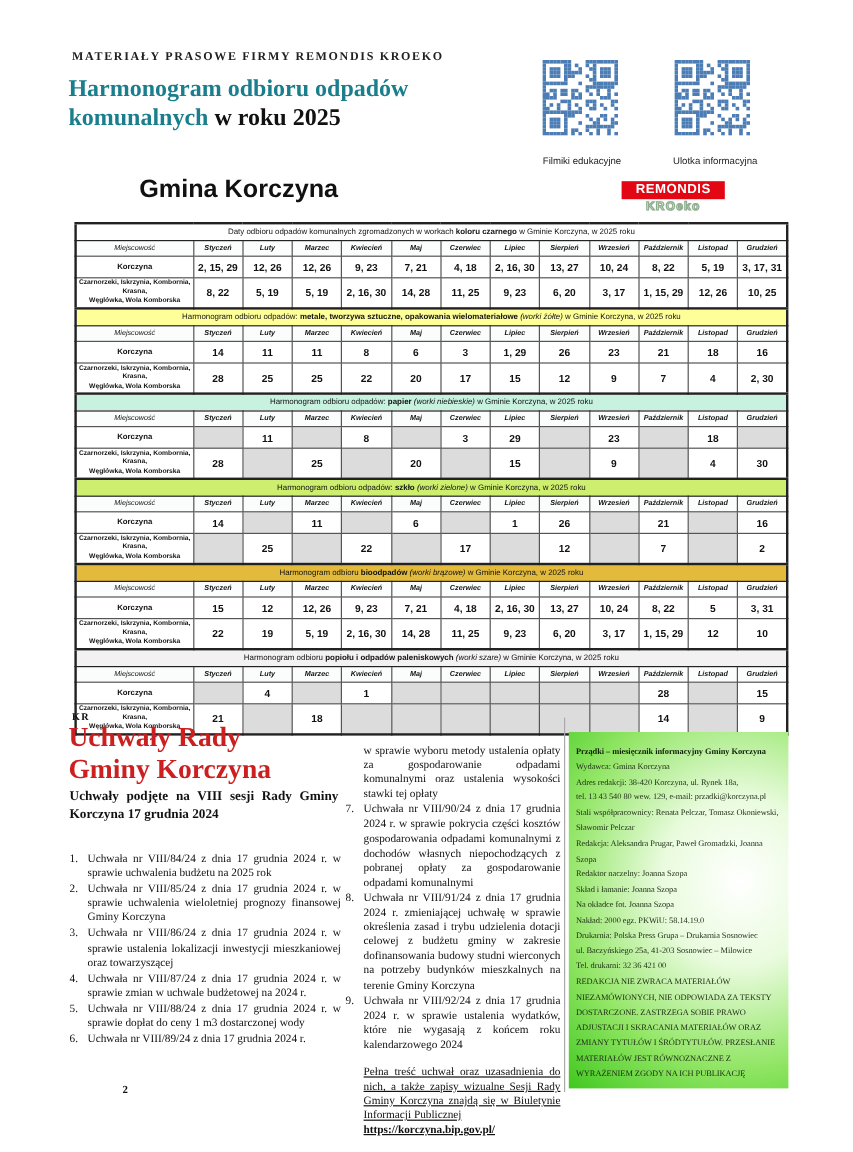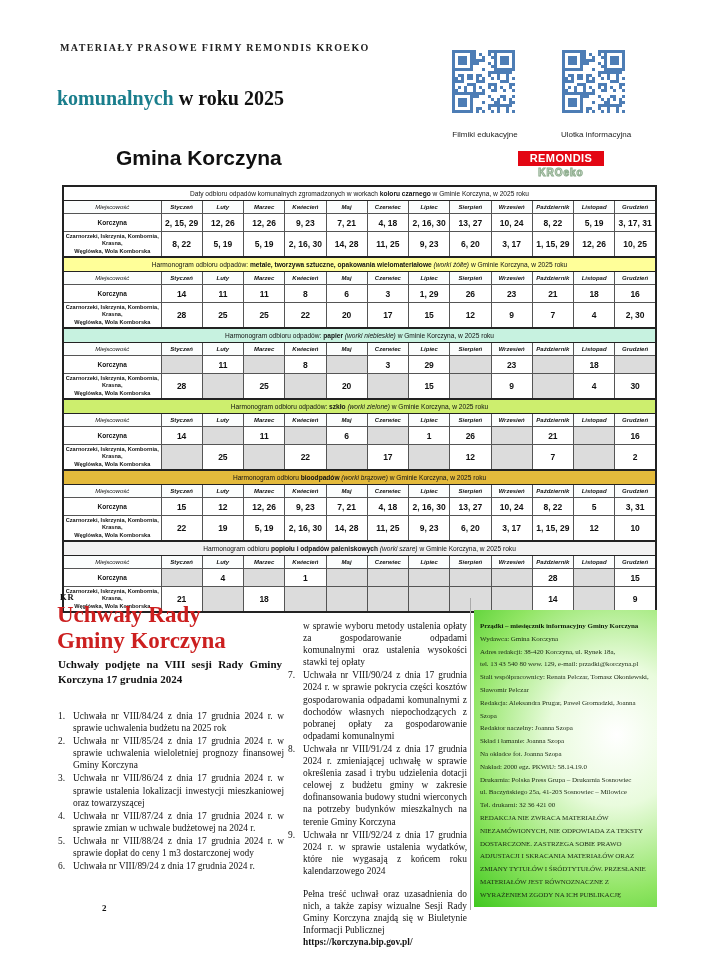--- a/index.html
+++ b/index.html
@@ -39,41 +39,41 @@
 
   
   .kr{left:60px;top:592px;font-size:8.5px;font-weight:bold;letter-spacing:1px;}
   .red-title{left:57px;top:602px;font-size:23px;font-weight:bold;line-height:1.12;color:#cc1f1f;}
   .subtitle{left:58px;top:657px;width:224px;font-size:11px;font-weight:bold;text-align:justify;line-height:1.35;}
   .col1{left:58px;top:710px;width:226px;}
   .col2{left:288px;top:620px;width:179px;}
   .item{display:flex;margin-bottom:1px;}
   .item .num{width:15px;flex:none;font-size:9.4px;line-height:12.1px;}
   .item .txt{flex:1;text-align:justify;font-size:9.4px;line-height:12.1px;}
-  .closing{margin-top:11px;}
+  .closing{margin-top:11px;text-decoration:underline;}
   .closing b{font-weight:bold;}
 
   .col-rule{left:470px;top:598px;width:1px;height:312px;background:#aaa;}
 
   
   .impressum{left:474px;top:610px;width:183px;height:297px;box-sizing:border-box;padding:10px 4px 6px 6px;overflow:hidden;
     background:radial-gradient(ellipse 130% 85% at 78% 42%, #ffffff 0%, #e9fbdd 28%, #90e563 62%, #3dc71d 92%, #35c41a 100%);}
   .impressum .line{font-size:7px;line-height:12.8px;color:#1c2a14;letter-spacing:-.05px;}
   .impressum .line.b{font-weight:bold;color:#102008;}
 
   .pagenum{left:102px;top:903px;font-size:9px;font-weight:bold;}
 </style>
 </head>
 <body>
 
 <div class="page">
 
   <div class="abs kicker">MATERIAŁY PRASOWE FIRMY REMONDIS KROEKO</div>
   <div class="abs main-title">
-    <br>
+    <span class="teal">Harmonogram odbioru odpadów</span><br>
     <span class="teal">komunalnych</span><span class="black"> w roku 2025</span>
   </div>
 
   <div class="abs qr" style="left:452px;top:50px;">
       <svg width="63" height="63" viewBox="0 0 63 63" fill="#4d7db5">
         <rect x="0" y="0" width="3" height="3"></rect>
         <rect x="3" y="0" width="3" height="3"></rect>
         <rect x="6" y="0" width="3" height="3"></rect>
         <rect x="9" y="0" width="3" height="3"></rect>
         <rect x="12" y="0" width="3" height="3"></rect>

